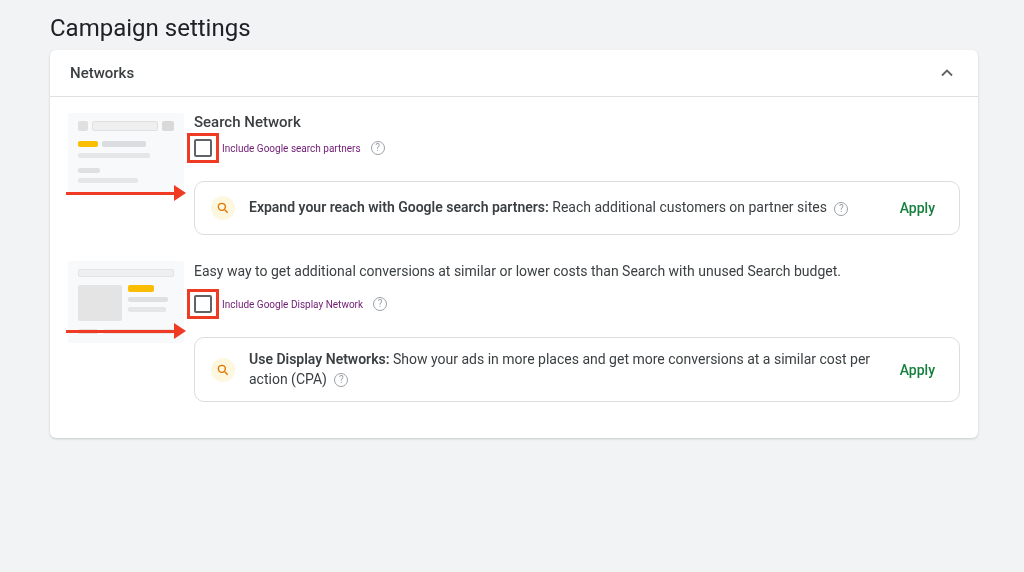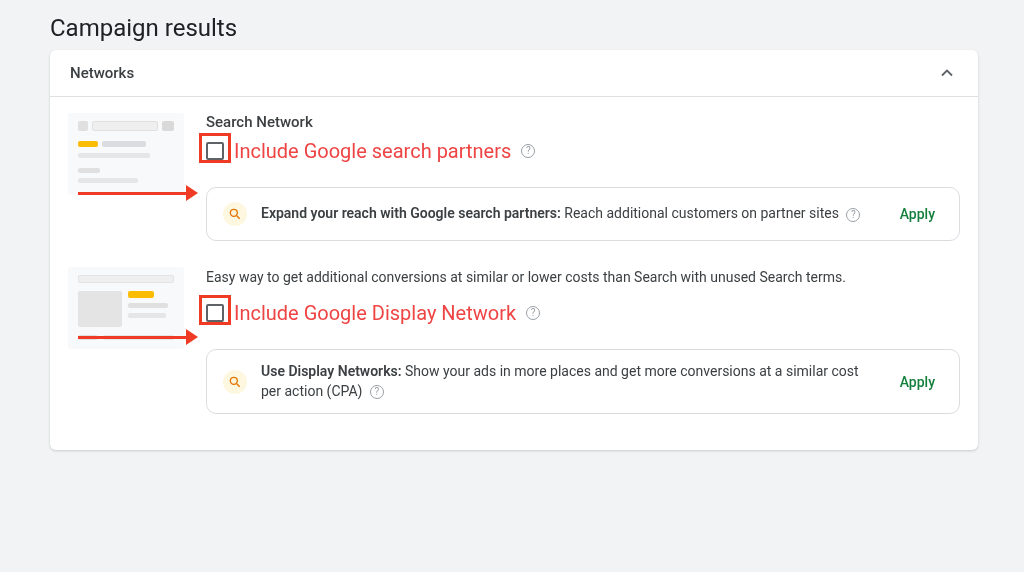--- a/index.html
+++ b/index.html
@@ -47,21 +47,21 @@
   .chevron {
     width: 22px; height: 22px;
     display: inline-flex; align-items: center; justify-content: center;
     color: #5f6368;
     cursor: pointer;
   }
   .card-body { padding: 16px 18px 18px 18px; }
 
   .network-block {
     display: flex;
-    gap: 22px;
+    gap: 10px;
     margin-bottom: 10px;
   }
   .thumb {
     width: 116px;
     height: 82px;
     background: #f8f9fa;
     border-radius: 3px;
     padding: 8px 10px;
     flex: 0 0 auto;
   }
@@ -99,21 +99,21 @@
     position: relative;
   }
   .checkbox {
     width:18px; height:18px; border:2px solid #5f6368; border-radius:2px;
     background:#fff; display:inline-block; cursor:pointer;
   }
   .cb-highlight {
     position:absolute; left:-7px; top:-6px; width:32px; height:30px;
     border:3px solid #ef3b24; pointer-events:none;
   }
-  .cb-label { font-size:20px; color:#ef4444; }
+  .cb-label { font-size:10px; color:#701a75; }
   .help {
     width:14px; height:14px; border:1.3px solid #9aa0a6; border-radius:50%;
     display:inline-flex; align-items:center; justify-content:center;
     font-size:10px; color:#9aa0a6; cursor:pointer; line-height:1;
   }
 
   .arrow {
     position:absolute; left:-128px; display:flex; align-items:center;
     pointer-events:none;
   }
@@ -143,21 +143,21 @@
     color:#15803d; font-size:14px; font-weight:500; cursor:pointer;
     padding:6px 8px; border-radius:4px; flex:0 0 auto;
   }
 
   .network-block.display { margin-top: 18px; }
 </style>
 </head>
 <body>
 
 <div class="page">
-  <h1 class="page-title">Campaign results</h1>
+  <h1 class="page-title">Campaign settings</h1>
 
   <div class="card">
     <div class="card-header">
       <div class="card-title">Networks</div>
       <span class="chevron">
         <svg viewBox="0 0 24 24" width="20" height="20" fill="none" stroke="currentColor" stroke-width="2.2">
             <polyline points="6 15 12 9 18 15"></polyline>
           </svg>
       </span>
     </div>
@@ -222,21 +222,21 @@
           <div class="bottom">
               <div class="b"></div>
               <div class="b2"></div>
             </div>
         </div>
         <div class="content">
           <div class="arrow a2">
             <div class="shaft"></div>
               <div class="head"></div>
           </div>
-          <div class="section-desc">Easy way to get additional conversions at similar or lower costs than Search with unused Search terms.</div>
+          <div class="section-desc">Easy way to get additional conversions at similar or lower costs than Search with unused Search budget.</div>
           <div class="checkbox-row">
             <div class="cb-highlight"></div>
             <span class="checkbox"></span>
             <span class="cb-label">Include Google Display Network</span>
             <span class="help">?</span>
           </div>
 
           <div class="tip">
             <span class="mag">
               <svg viewBox="0 0 24 24" fill="none" stroke="#e37400" stroke-width="2.4">

